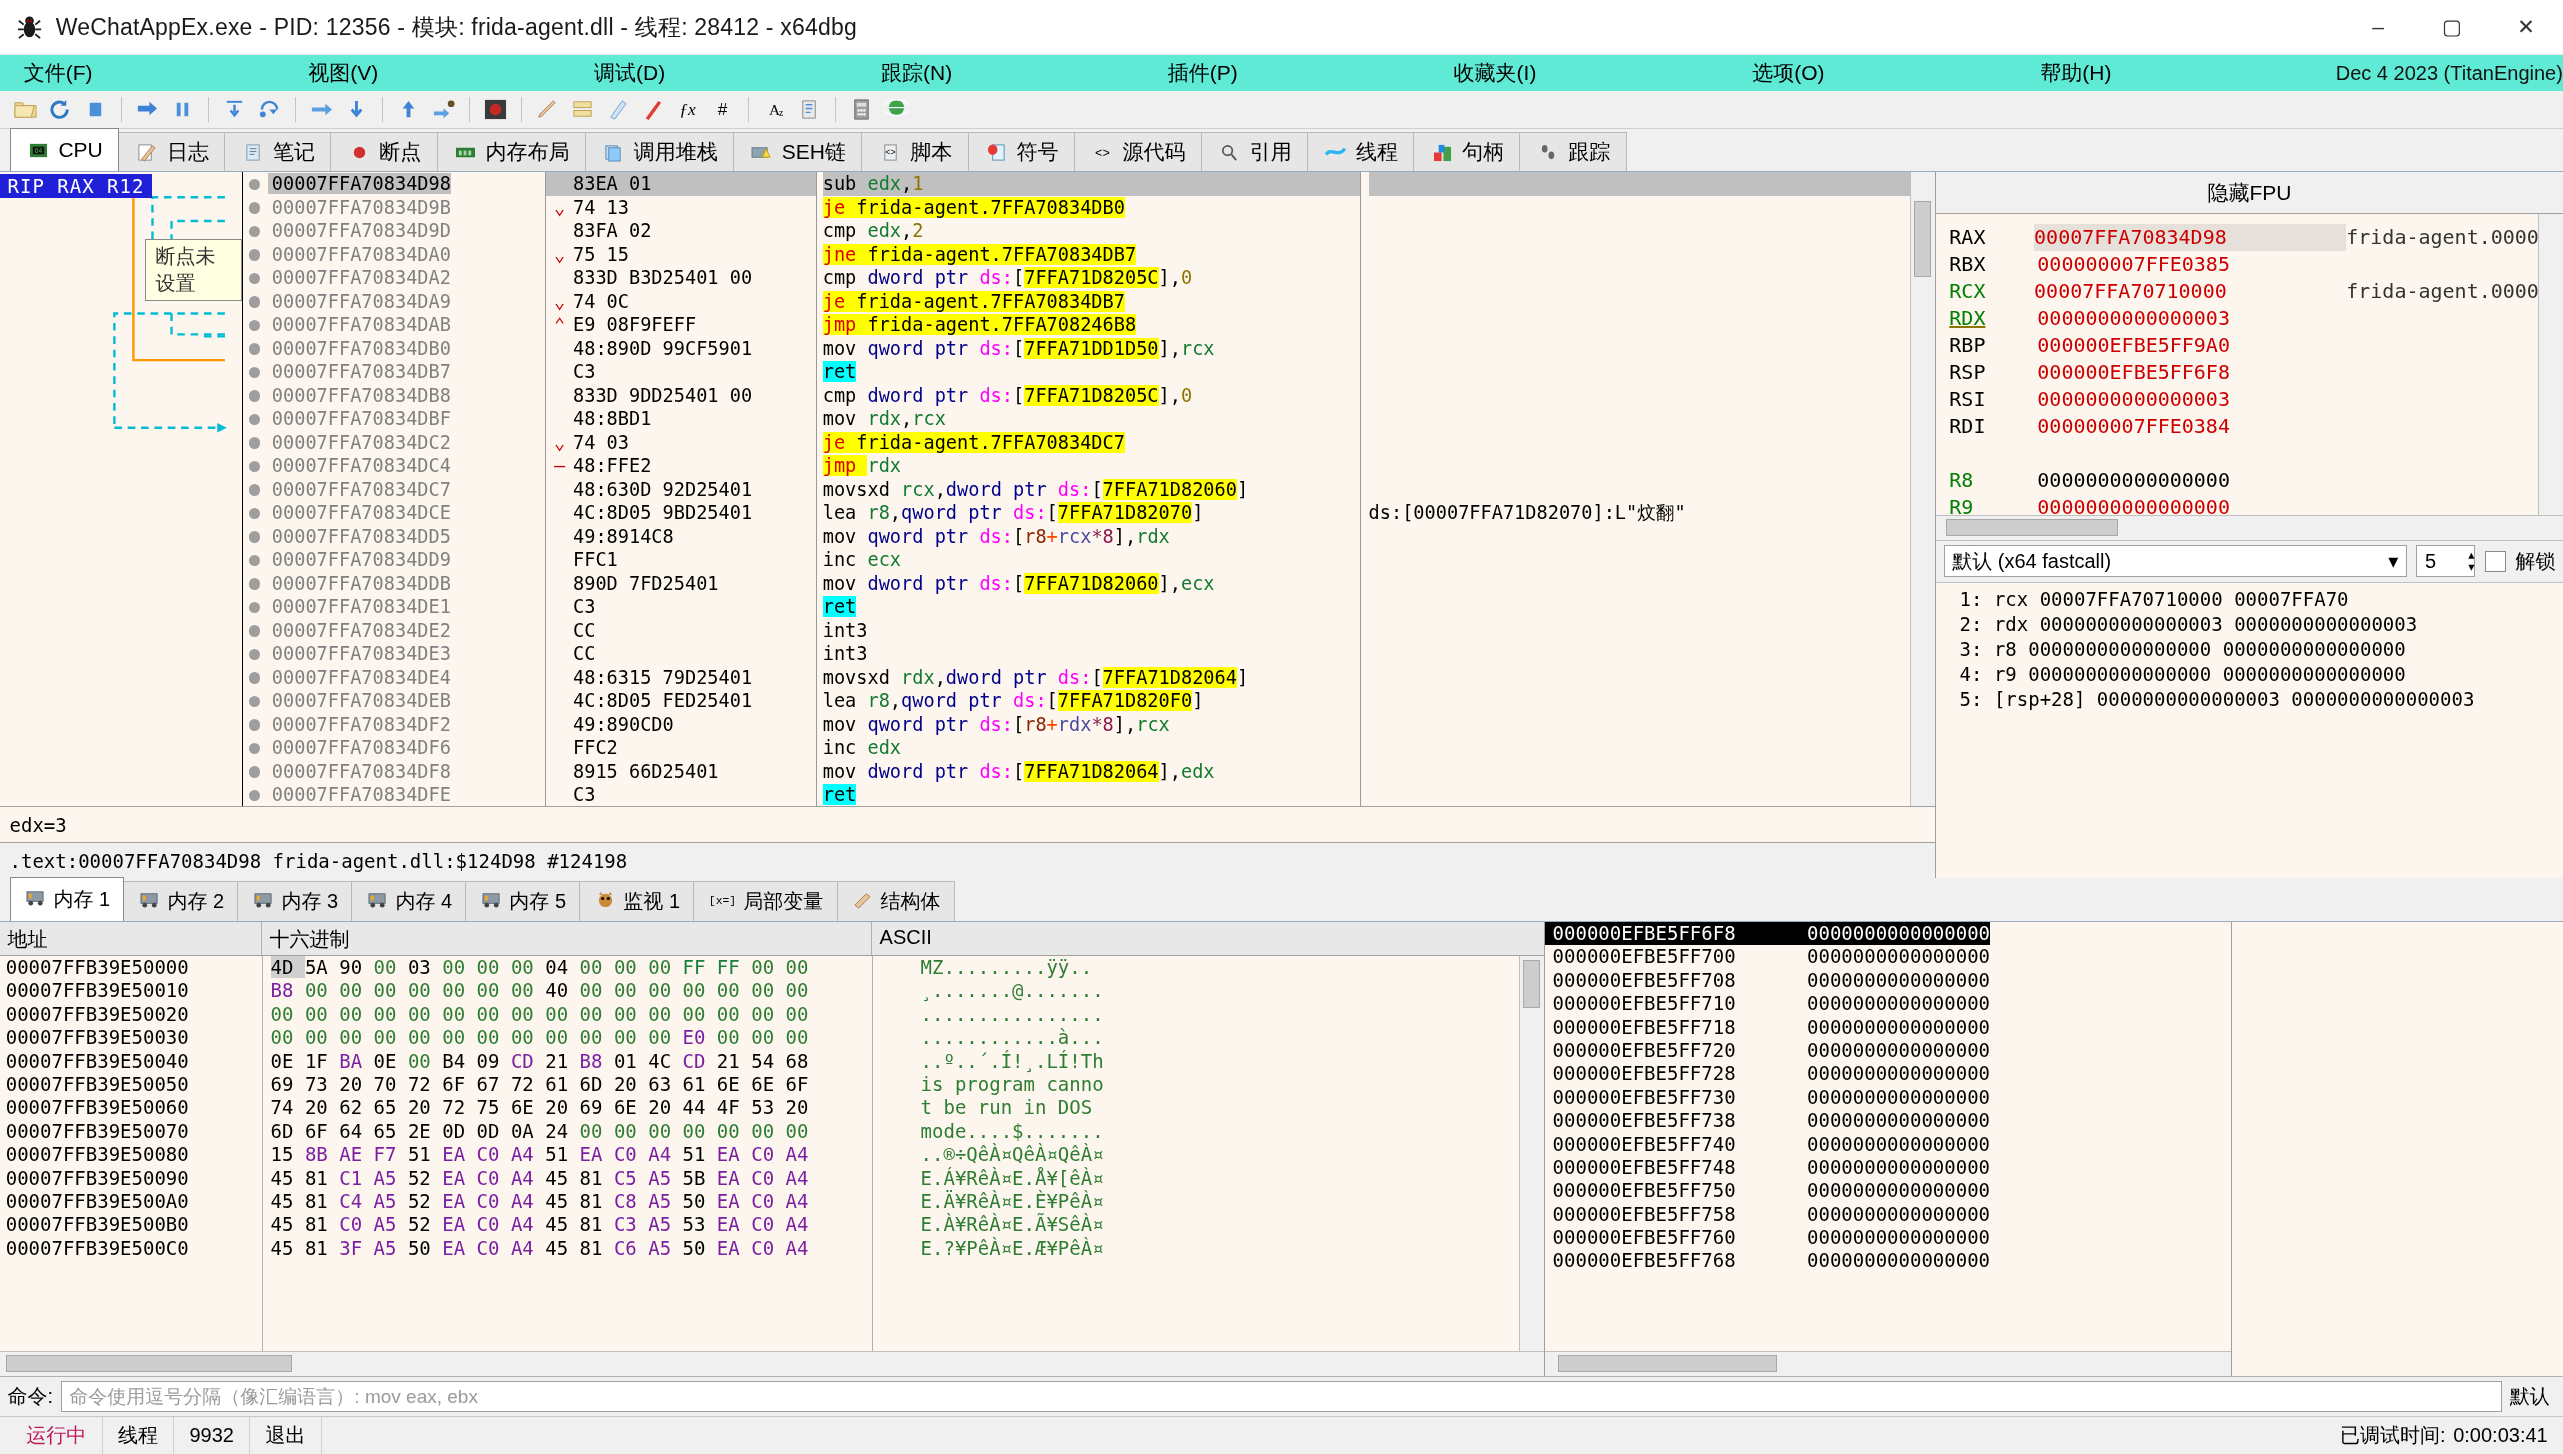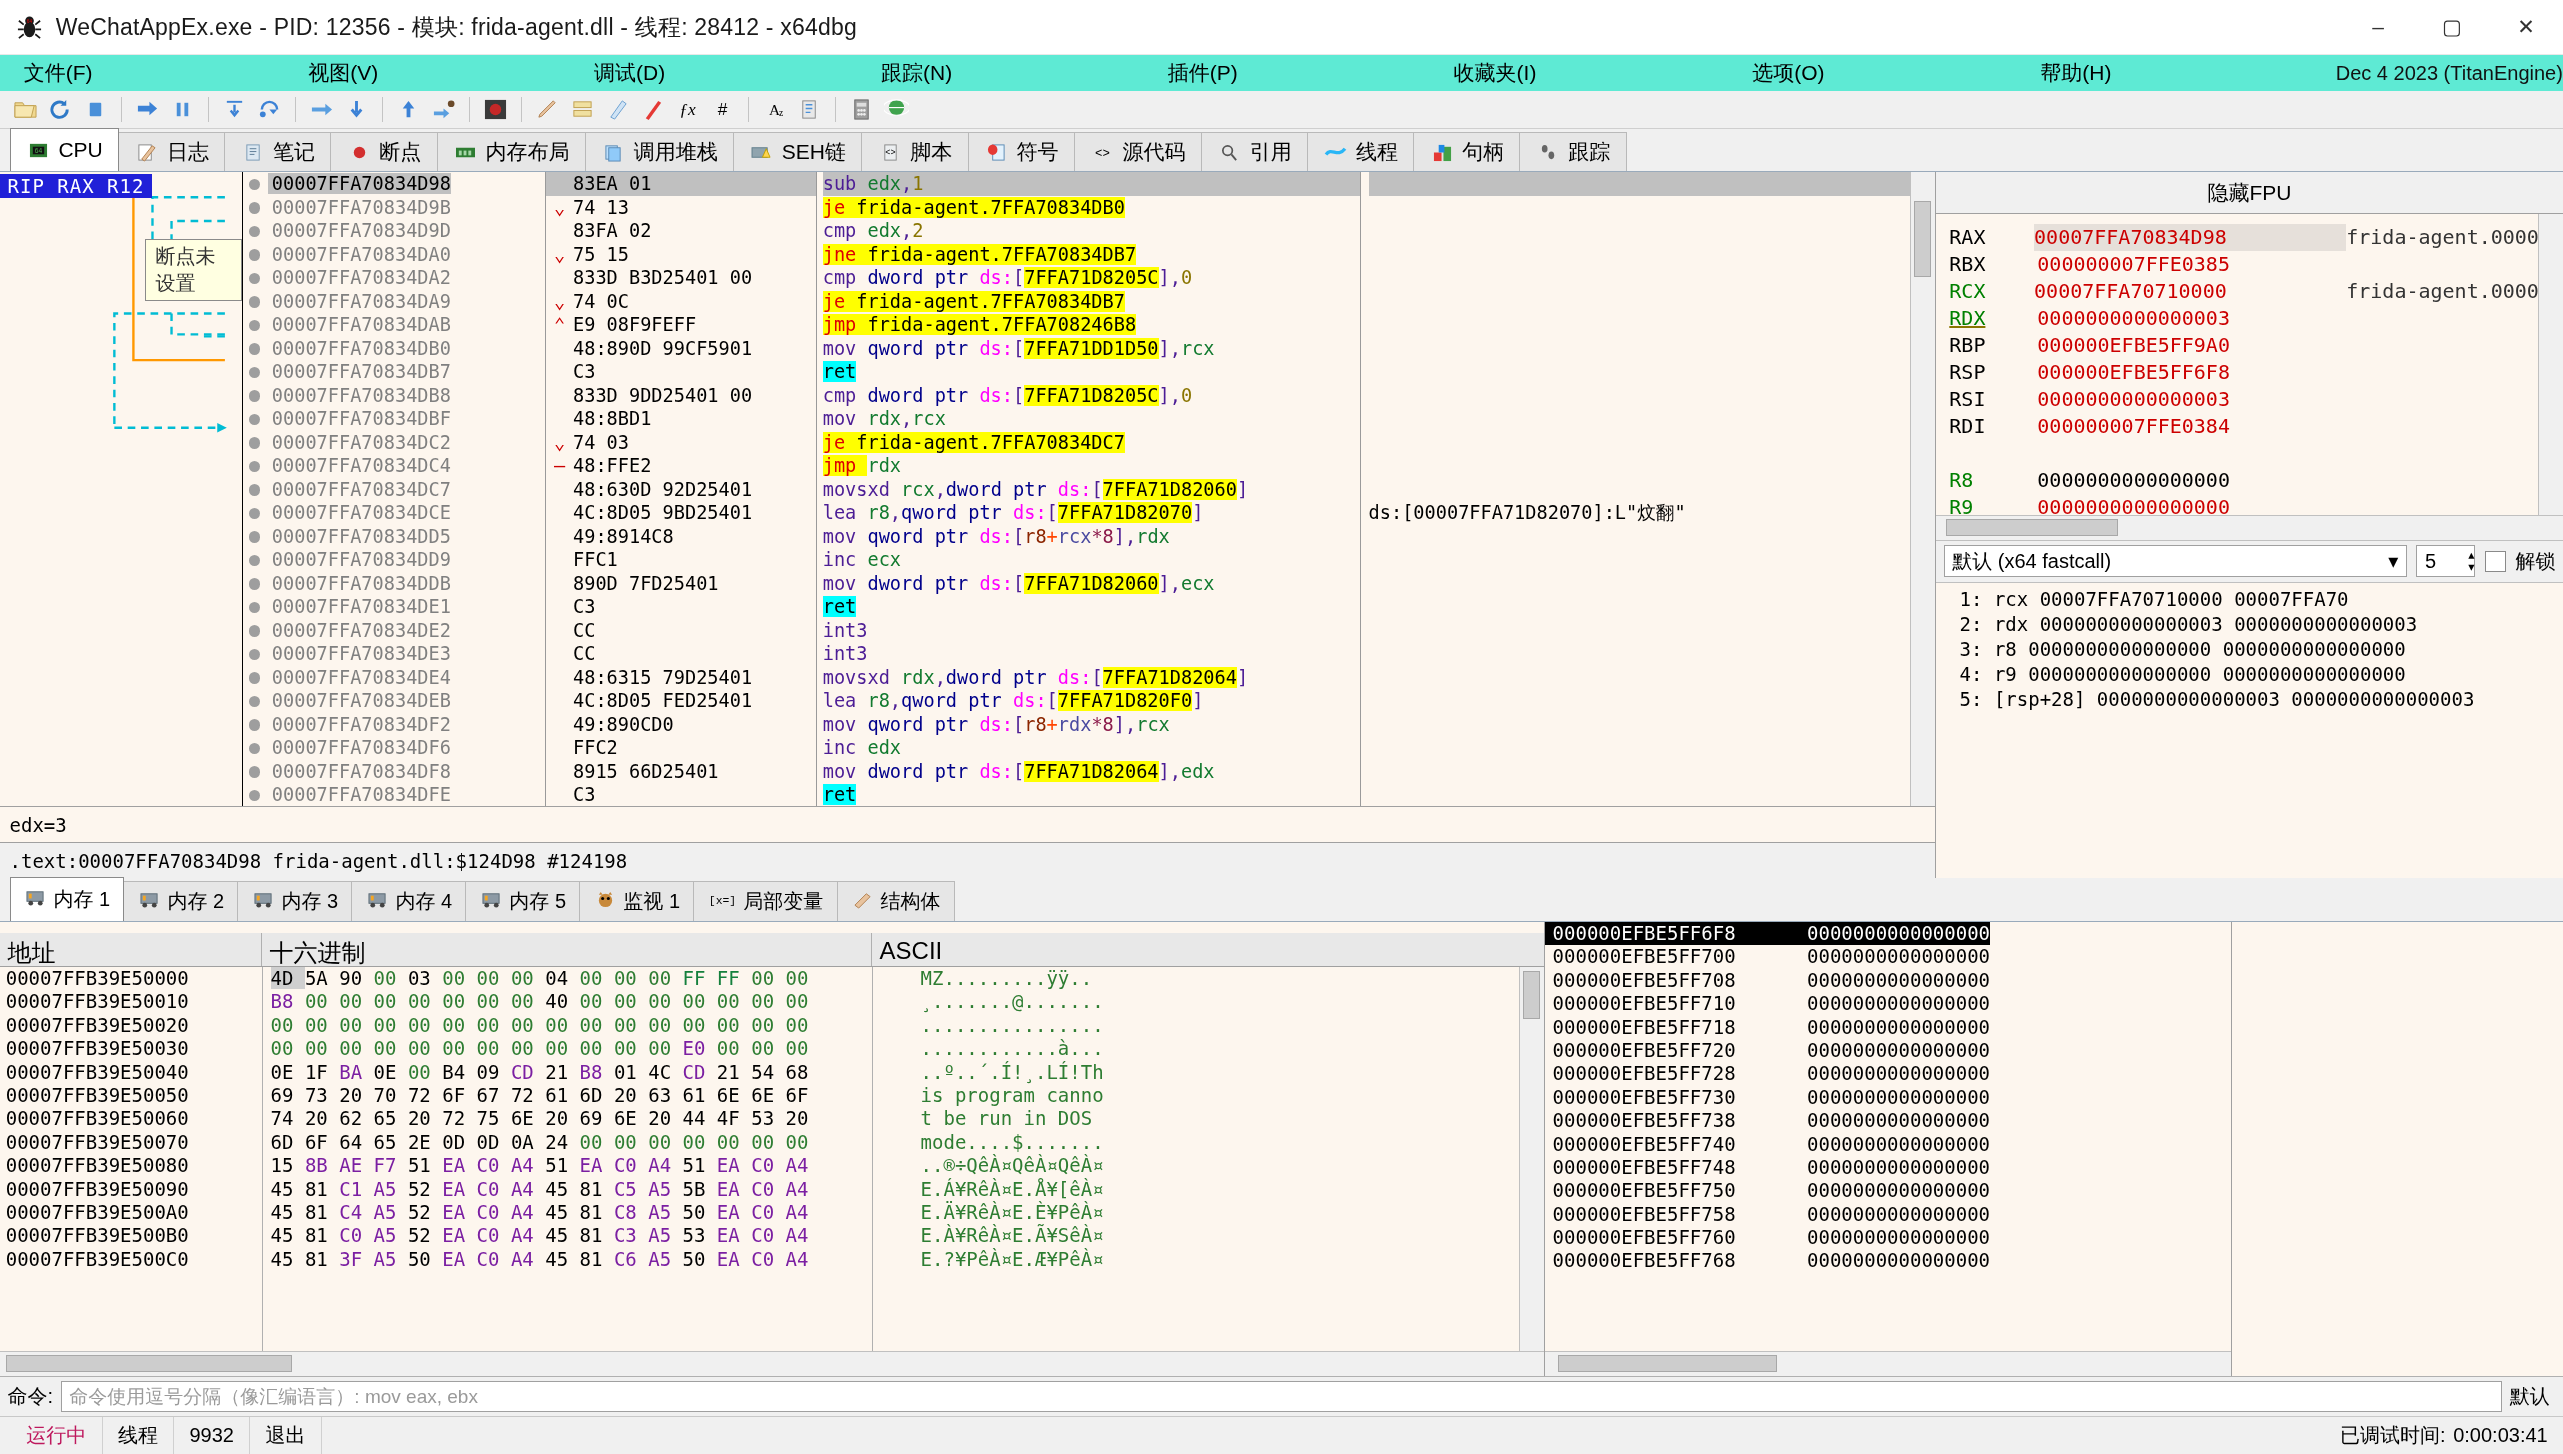--- a/index.html
+++ b/index.html
@@ -63,21 +63,21 @@
   .col-addr { width:278px; border-right:1px solid #9a9a9a; }
   .col-arrow { width:27px; }
   .col-bytes { width:243px; }
   .col-instr { width:544px; border-left:1px solid #9a9a9a; padding-left:5.7px; }
   .col-cmt { flex:1; border-left:1px solid #9a9a9a; padding-left:7.6px; }
   .drow { height:23.5px; line-height:23.5px; white-space:nowrap; }
   .addr { color:#808080; padding-left:3.8px; }
   .addr.cur { color:#000; background:#c0c0c0; }
   .bytes { color:#000; }
   .row-sel { background:#c0c0c0; }
-  .mn { color:#4c1d95; }
+  .mn { color:#000000; }
   .mn-j { color:#dd0000; background:#ffff00; }
   .mn-ret { color:#000; background:#00ffff; }
   .op-reg { color:#127a2f; }
   .op-num { color:#8a7500; }
   .op-kw { color:#00008b; }
   .op-ds { color:#ff00ff; }
   .op-mem { background:#ffff00; color:#000; }
   .op-lbl { background:#ffff00; color:#000; }
   .op-r8 { color:#8b2500; }
   .op-plus { color:#ff4500; }
@@ -132,21 +132,21 @@
   .lowertabs { height:44px; background:#f0f0f0; display:flex; align-items:flex-end; padding-left:9.5px;
                border-bottom:1px solid #9ab; flex:none; }
   .ltab { height:40px; display:flex; align-items:center; gap:6.7px; padding:0 13.3px; font-size:20px;
           border:1px solid #b9b9b9; border-bottom:none; background:#e6e6e6; margin-right:-1px; }
   .ltab.active { background:#fff; height:44px; border-color:#8a8a8a; position:relative; z-index:3; }
 
   .lower { flex:1 1 auto; display:flex; min-height:0; }
 
   
   .dump { width:1545px; display:flex; flex-direction:column; border-right:1px solid #a0a0a0; background:#fdf6ee;}
-  .dump-head { height:34px; background:#e8e8e8; border-bottom:1px solid #a0a0a0; display:flex; font-size:24px;margin-top:11px; }
+  .dump-head { height:34px; background:#e8e8e8; border-bottom:1px solid #a0a0a0; display:flex; font-size:20px; }
   .dh { padding:3.8px 7.6px; border-right:1px solid #b0b0b0; }
   .dump-body { flex:1; font-family:"DejaVu Sans Mono", monospace; font-size:19px; overflow:hidden; display:flex; }
   .dcol-addr { width:262px; padding-left:5.7px; }
   .dcol-hex { width:610px; padding-left:7.6px; border-left:1px solid #b0b0b0; }
   .dcol-asc { flex:1; padding-left:7.6px; border-left:1px solid #b0b0b0; }
   .hrow { height:23.4px; line-height:23.4px; white-space:nowrap; }
   .b00 { color:#2e7d32; }
   .bnz { color:#000; }
   .bhi { color:#7b1fa2; }
   .bred { color:#15803d; }

